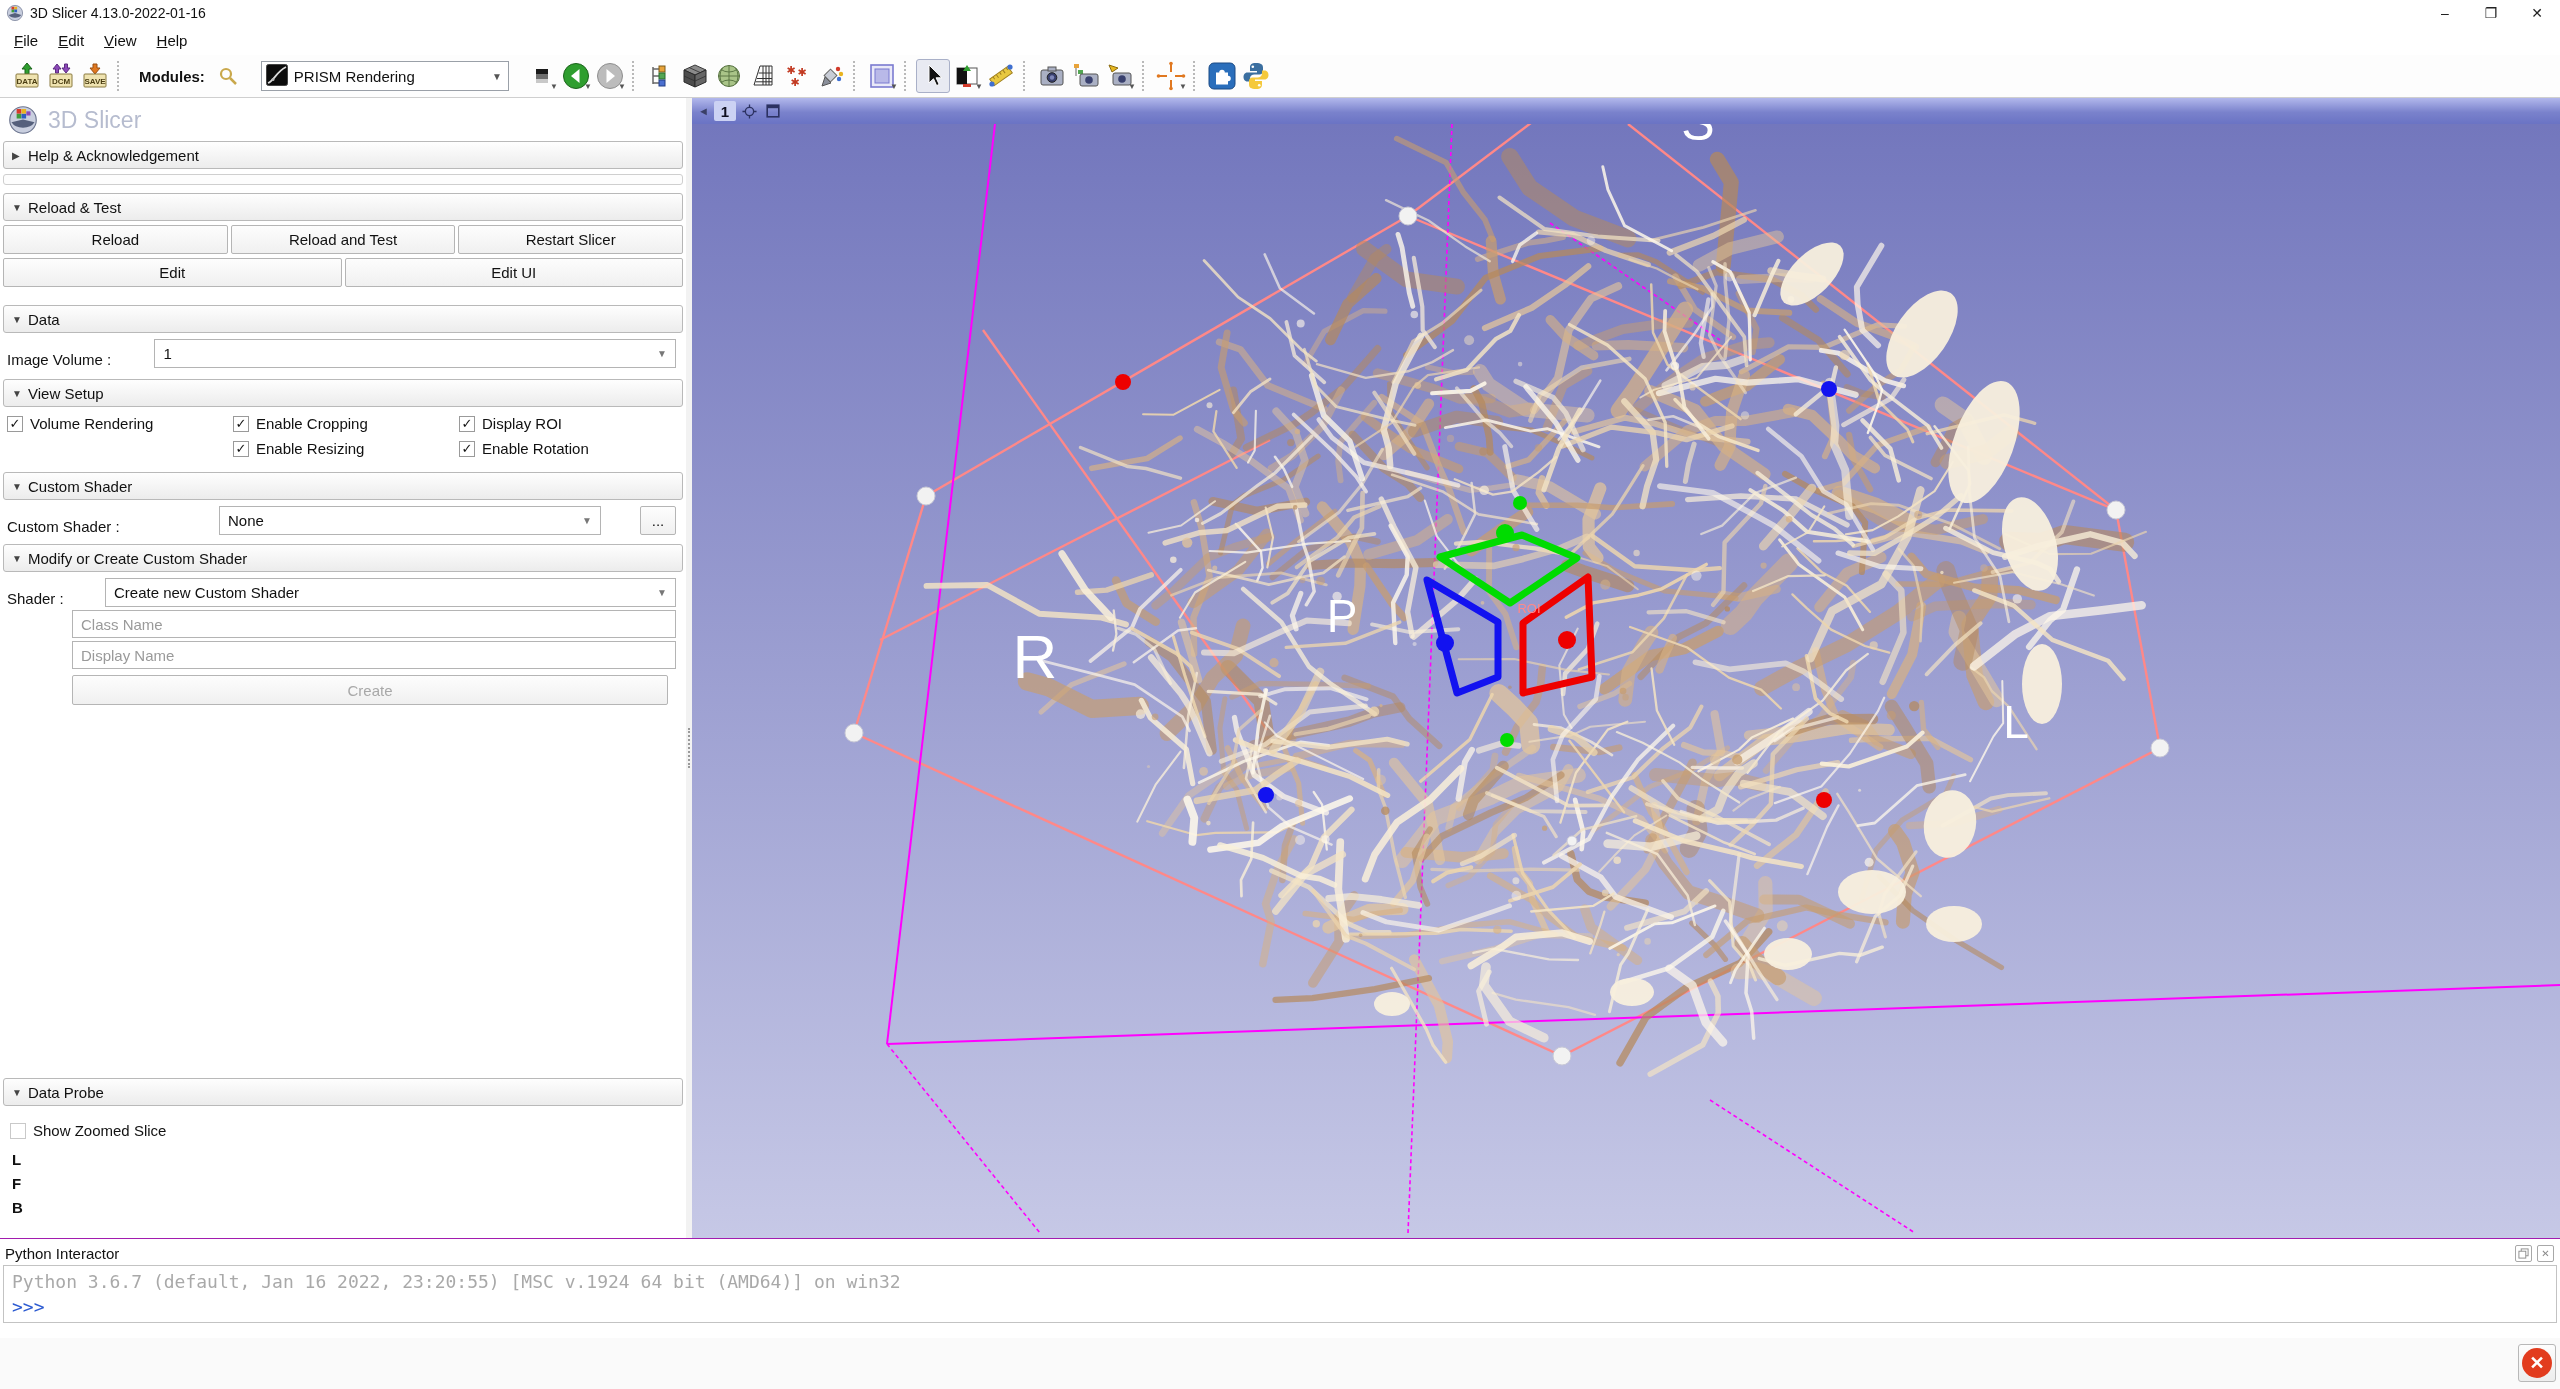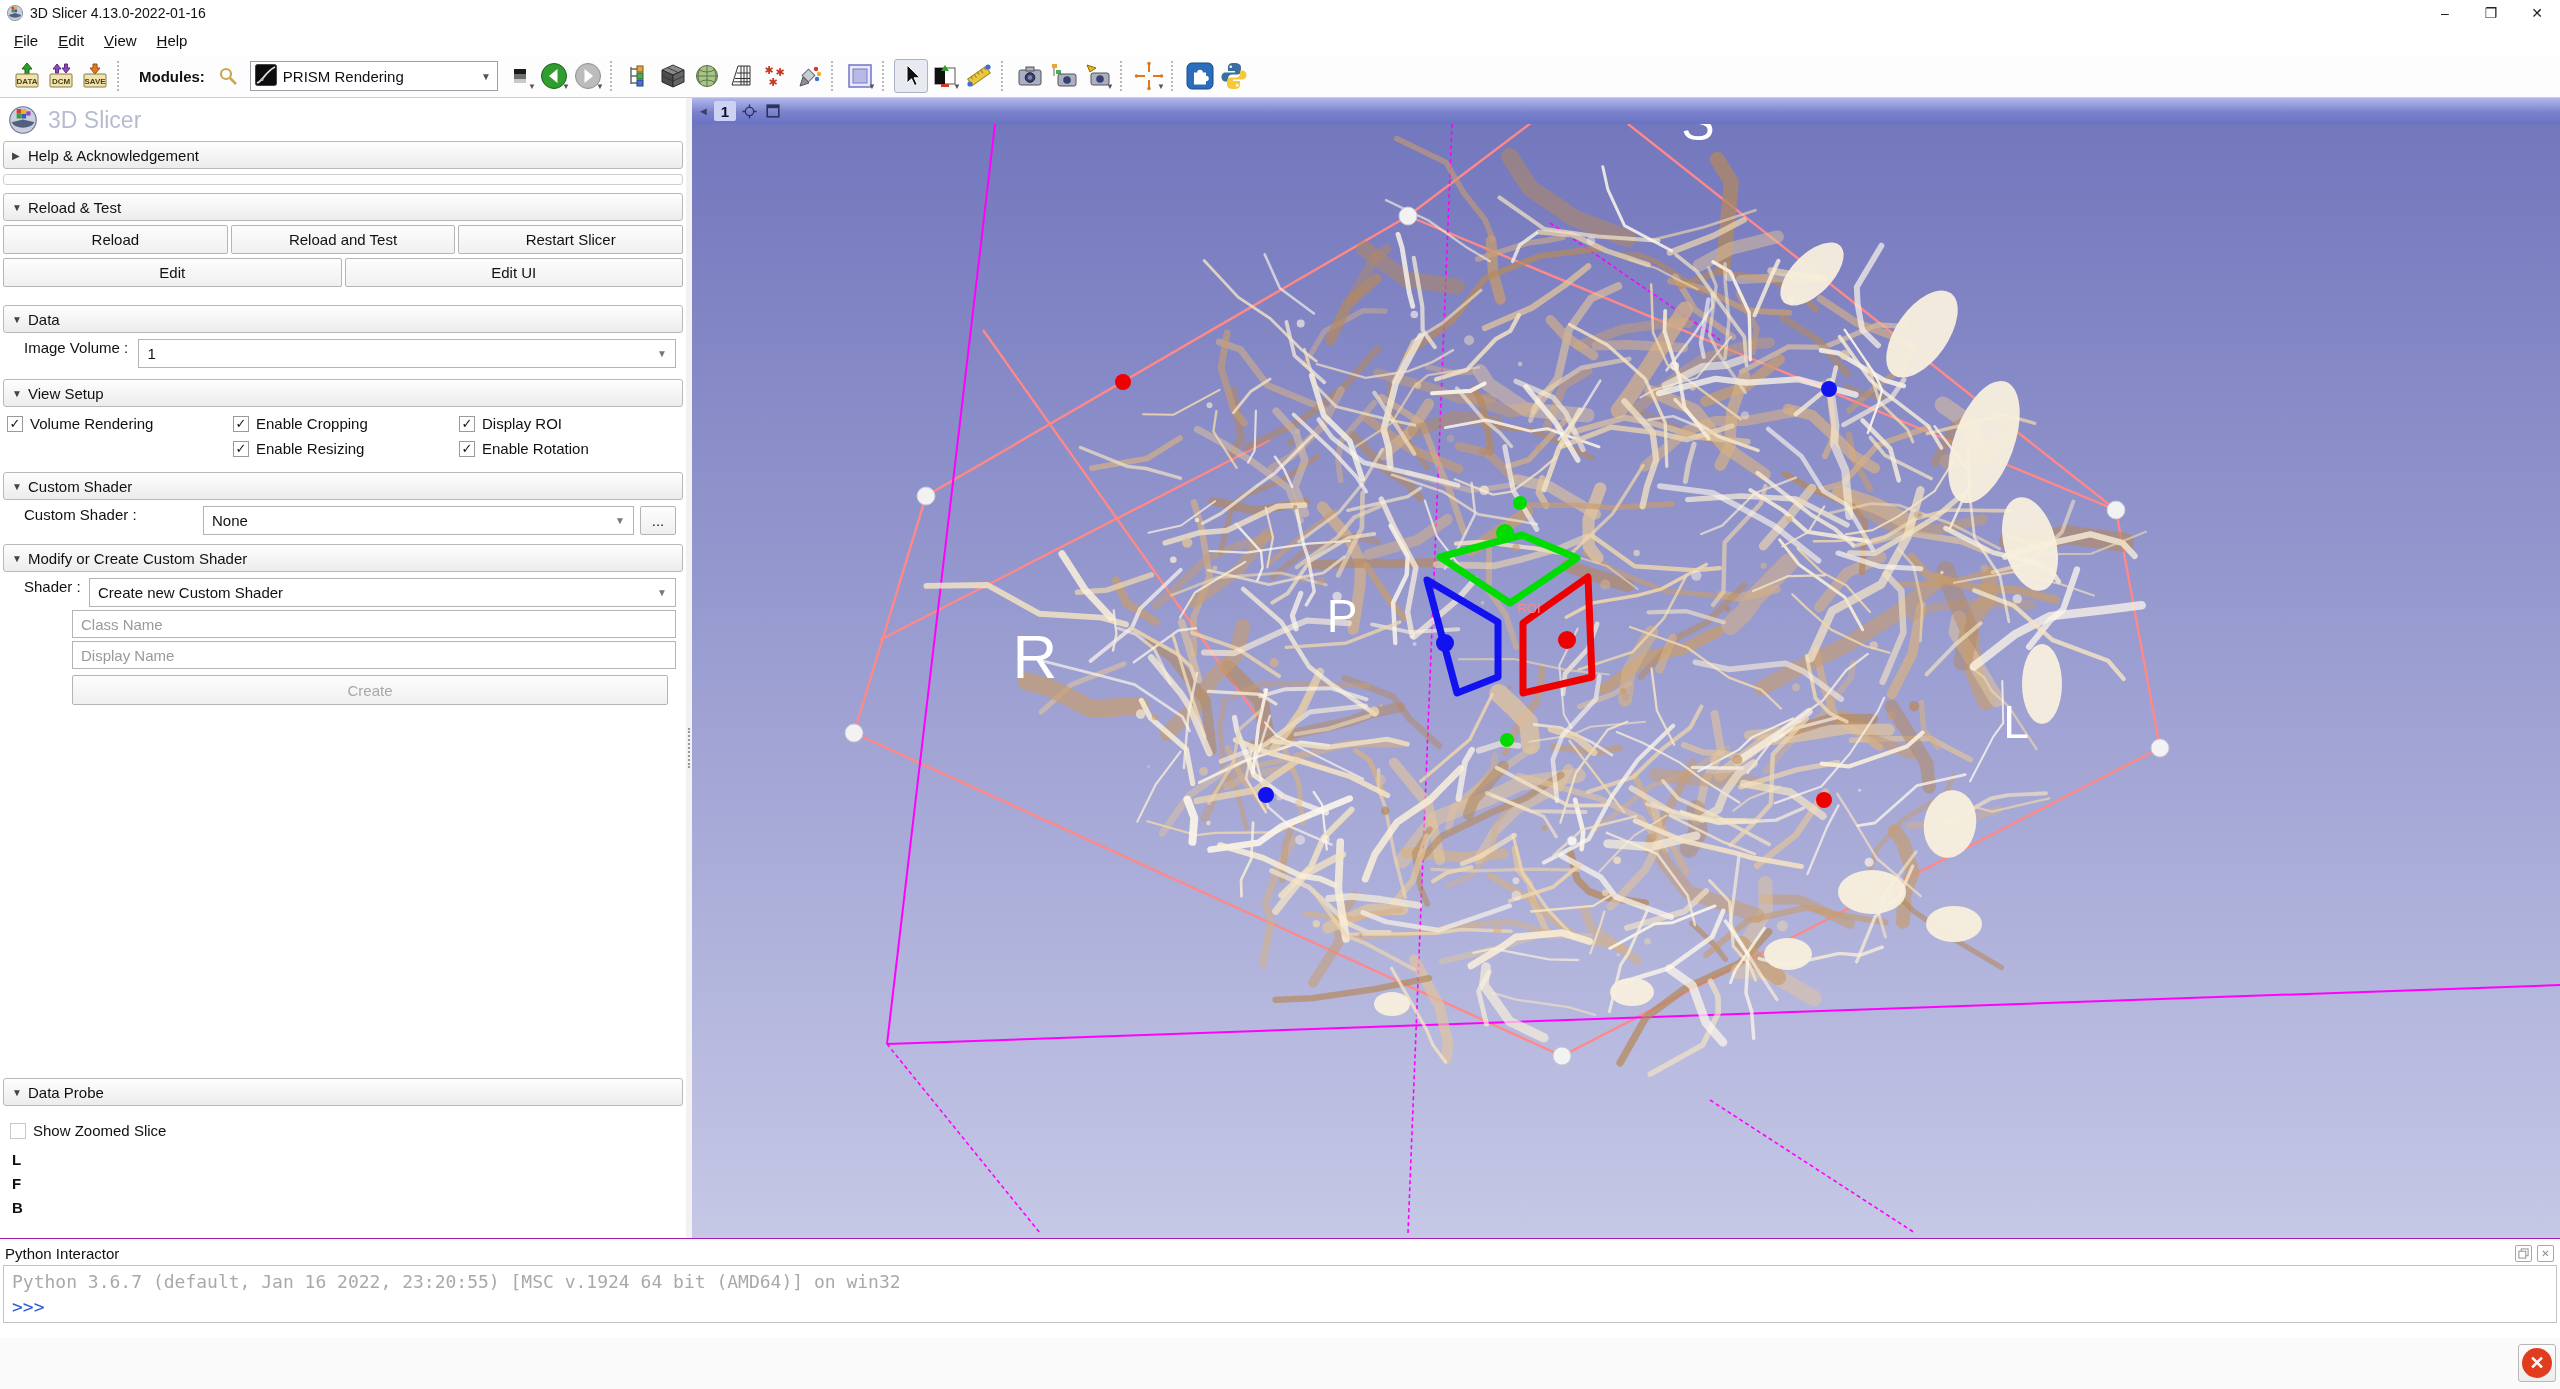--- a/index.html
+++ b/index.html
@@ -18,39 +18,39 @@
   .menu-item { padding:0 10px; height:100%; display:flex; align-items:center; }
   .menu-item u { text-decoration:underline; }
 
   
   .toolbar { height:43px; background:#fdfdfd; border-bottom:1px solid #cfcfcf; display:flex; align-items:center; padding-left:10px; }
   .tbtn { width:34px; height:34px; display:flex; align-items:center; justify-content:center; border:1px solid transparent; border-radius:3px; position:relative; }
   .tbtn.pressed { background:#e8eaf2; border:1px solid #a9b0c8; }
   .tbtn .caret { position:absolute; right:0px; bottom:1px; font-size:8px; color:#555; }
   .tsep { width:7px; height:30px; margin:0 5px; border-left:2px dotted #b9b9b9; }
   .tb-label { margin:0 6px 0 10px;font-weight:bold; }
-  .tb-combo { width:248px; height:30px; background:#fff; border:1px solid #9aa0a8; display:flex; align-items:center; padding:0 4px; margin:0 5px; }
+  .tb-combo { width:248px; height:30px; background:#fff; border:1px solid #9aa0a8; display:flex; align-items:center; padding:0 4px; margin:0 16px; }
   .tb-combo .clabel { flex:1; padding-left:6px; }
   .tb-combo .ccaret { color:#555; font-size:10px; padding-right:2px; }
 
   
   .main { display:flex; height:1140px; }
 
   
   .module-panel { width:686px; background:#fff; display:flex; flex-direction:column; padding:0 0 4px 0; }
   .panel-head { display:flex; align-items:center; margin:7px 6px 6px 8px; }
   .panel-head .plogo { width:30px; height:30px; margin-right:10px; }
   .panel-title { font-size:23px; color:#b6bccf; }
   .sect { height:28px; margin:0 3px; background:linear-gradient(#fefefe,#ececec); border:1px solid #b9b9b9; border-radius:3px; display:flex; align-items:center; padding-left:8px; }
   .sect .arr { font-size:10px; color:#444; width:16px; }
   .empty-strip { height:11px; margin:4px 3px; border:1px solid #cfcfcf; border-radius:3px; background:#fdfdfd; }
   .btnrow { display:flex; gap:3px; margin:4px 3px 0 3px; }
   .pbtn { flex:1; height:29px; background:linear-gradient(#fdfdfd,#f0f0f0); border:1px solid #b5b5b5; border-radius:2px; display:flex; align-items:center; justify-content:center; }
   .pbtn.disabled { color:#a8a8a8; }
-  .formrow { display:flex; align-items:flex-start; margin:6px 10px 0 24px; }
+  .formrow { display:flex; align-items:flex-end; margin:6px 10px 0 7px;gap:33px; }
   .combo { flex:1; height:29px; background:#fff; border:1px solid #b4b4b4; display:flex; align-items:center; padding:0 8px; }
   .combo .cv { flex:1; }
   .combo .ca { color:#777; font-size:10px; }
   .cbgrid { display:grid; grid-template-columns:226px 226px 1fr; row-gap:8px; margin:8px 3px 0 7px; }
   .cb { display:flex; align-items:center; gap:7px; }
   .cb .box { width:16px; height:16px; background:#fff; border:1px solid #9a9a9a; display:flex; align-items:center; justify-content:center; font-size:13px; color:#111; }
   .cb .box.un { border-color:#c9c9c9; }
   .tinput { height:28px; background:#fff; border:1px solid #b4b4b4; display:flex; align-items:center; padding:0 8px; color:#9a9a9a; margin:3px 10px 0 72px; }
   .mlbl { white-space:pre; }
   .probe-lfb { margin:12px 0 0 12px; display:flex; flex-direction:column; gap:7px; font-weight:bold; }

